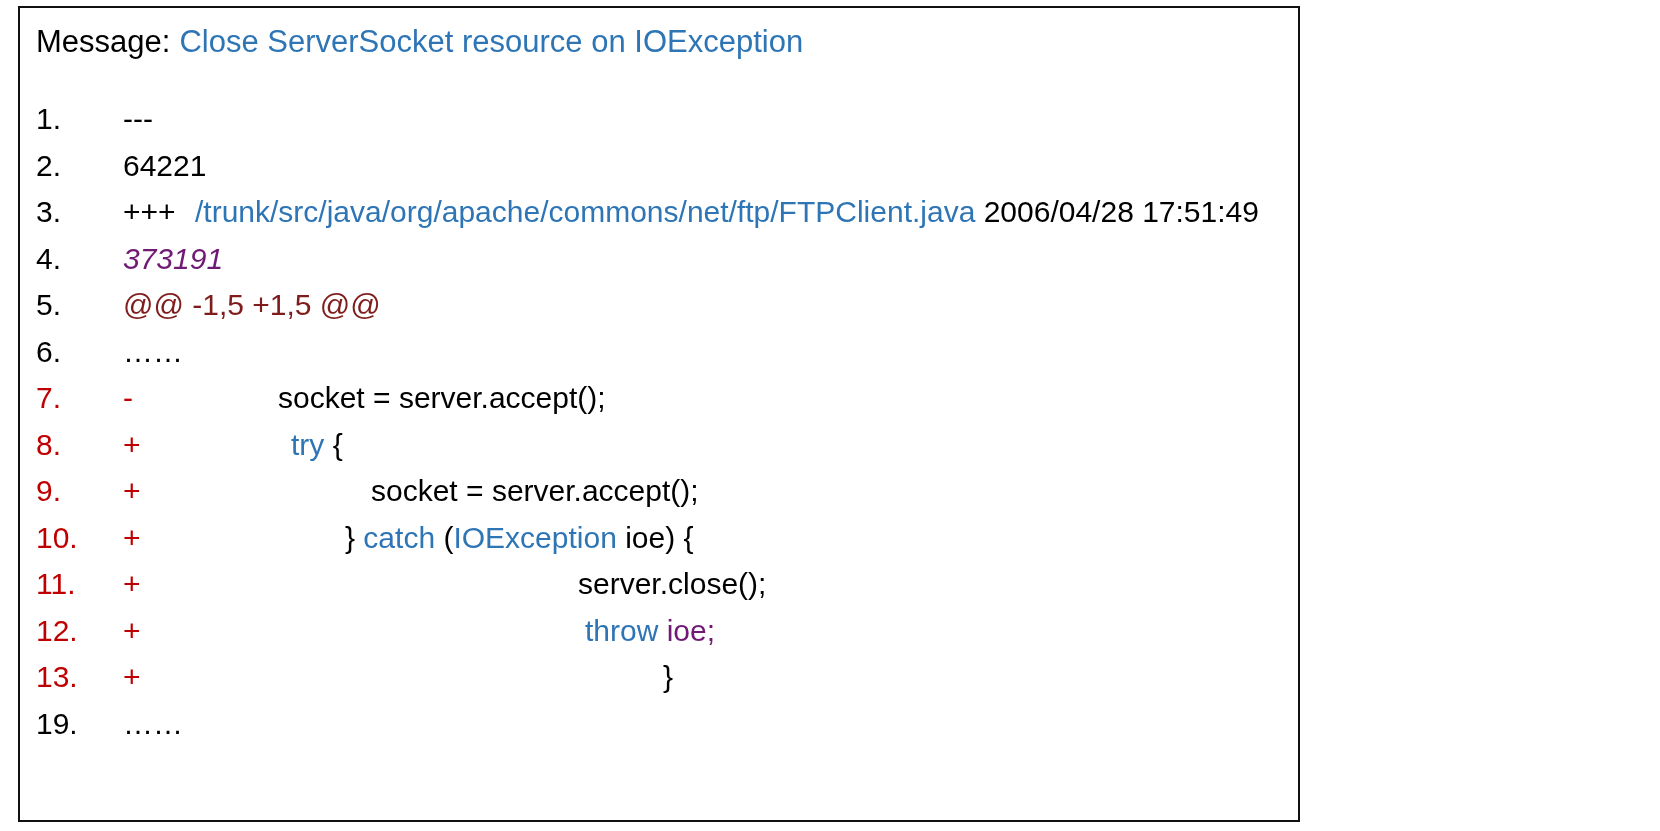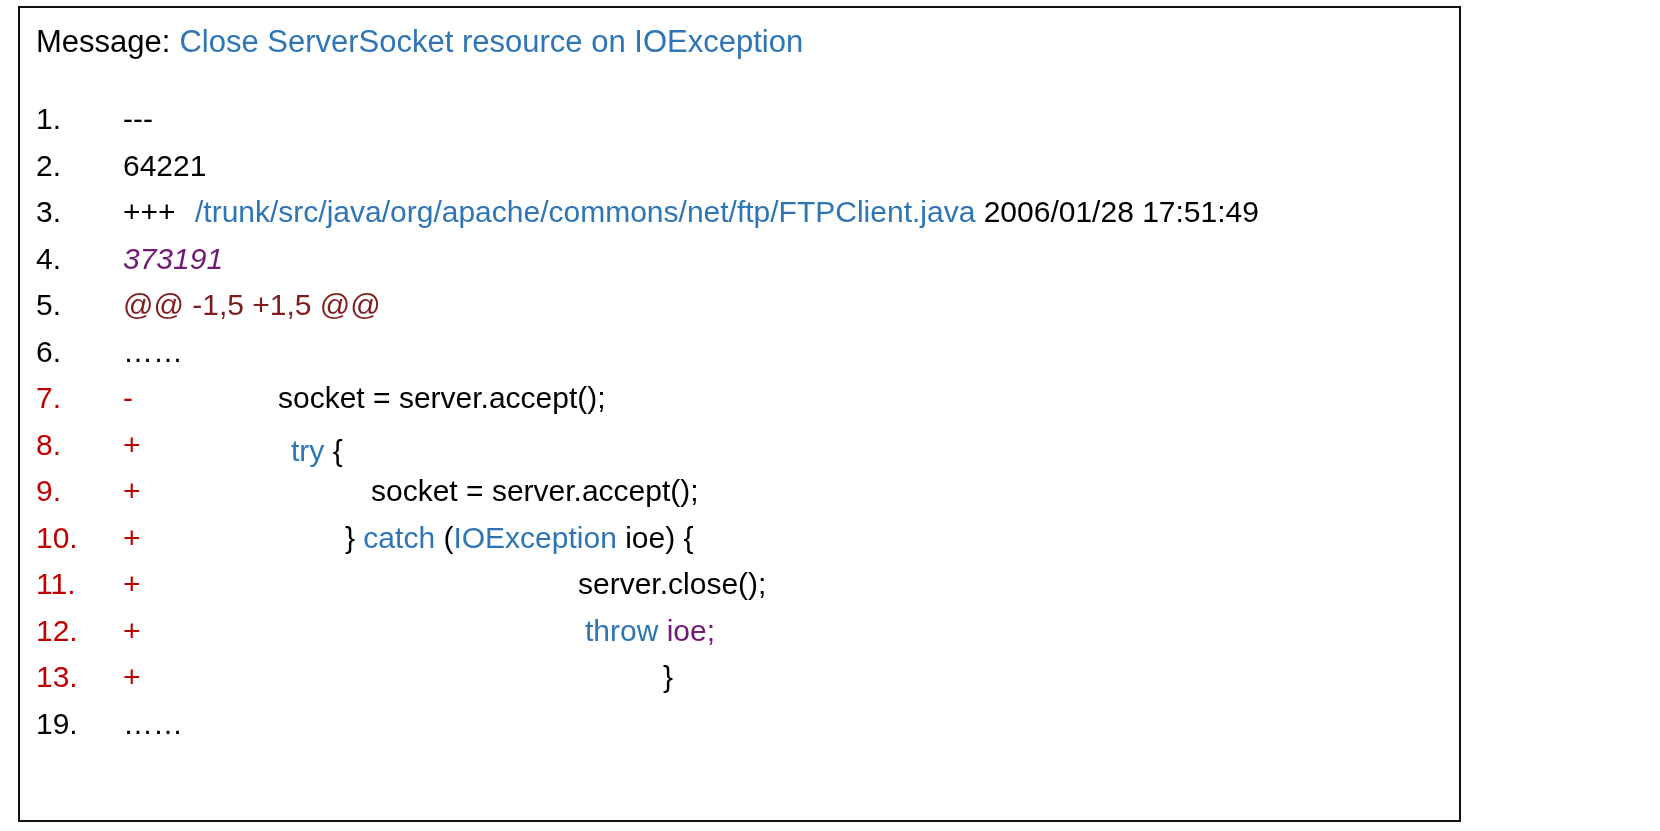--- a/index.html
+++ b/index.html
@@ -11,21 +11,21 @@
     width: 1660px;
     height: 831px;
     font-family: "Liberation Sans", sans-serif;
     overflow: hidden;
   }
 
   #diff-panel {
     position: absolute;
     left: 18px;
     top: 6px;
-    width: 1443px;
+    width: 1282px;
     height: 816px;
     border: 2px solid #111111;
     box-sizing: border-box;
     background: #ffffff;
   }
 
   .message-row {
     position: absolute;
     left: 16px;
     top: 14px;
@@ -97,21 +97,21 @@
         <span class="ln">1.</span>
         <span class="marker black">---</span>
       </div>
       <div class="diff-line">
         <span class="ln">2.</span>
         <span class="content" style="left: 103px;"><span class="sp tok-black" style="color: rgb(0, 0, 0);">64221</span></span>
       </div>
       <div class="diff-line">
         <span class="ln">3.</span>
         <span class="marker black">+++</span>
-        <span class="content" style="left: 175px;"><span class="sp tok-blue" style="color: rgb(46, 117, 182);">/trunk/src/java/org/apache/commons/net/ftp/FTPClient.java</span><span class="sp tok-black" style="color: rgb(0, 0, 0);"> 2006/01/28 17:51:49</span></span>
+        <span class="content" style="left: 175px;"><span class="sp tok-blue" style="color: rgb(46, 117, 182);">/trunk/src/java/org/apache/commons/net/ftp/FTPClient.java</span><span class="sp tok-black" style="color: rgb(0, 0, 0);"> 2006/04/28 17:51:49</span></span>
       </div>
       <div class="diff-line">
         <span class="ln">4.</span>
         <span class="content" style="left: 103px;"><span class="sp tok-black" style="color: #701a75; font-style: italic;">373191</span></span>
       </div>
       <div class="diff-line">
         <span class="ln">5.</span>
         <span class="content" style="left: 103px;"><span class="sp tok-black" style="color: #7f1d1d;">@@ -1,5 +1,5 @@</span></span>
       </div>
       <div class="diff-line">
@@ -119,21 +119,21 @@
         <span class="content" style="left: 103px;"><span class="sp tok-black" style="color: rgb(0, 0, 0);">……</span></span>
       </div>
       <div class="diff-line">
         <span class="ln red">7.</span>
         <span class="marker">-</span>
         <span class="content" style="left: 258px;"><span class="sp tok-black" style="color: rgb(0, 0, 0);">socket = server.accept();</span></span>
       </div>
       <div class="diff-line">
         <span class="ln red">8.</span>
         <span class="marker">+</span>
-        <span class="content" style="left: 271px; margin-top: 6px;"><span class="sp tok-blue" style="color: rgb(46, 117, 182);">try</span><span class="sp tok-black" style="color: rgb(0, 0, 0);"> {</span></span>
+        <span class="content" style="left: 271px;"><span class="sp tok-blue" style="color: rgb(46, 117, 182);">try</span><span class="sp tok-black" style="color: rgb(0, 0, 0);"> {</span></span>
       </div>
       <div class="diff-line">
         <span class="ln red">9.</span>
         <span class="marker">+</span>
         <span class="content" style="left: 351px;"><span class="sp tok-black" style="color: rgb(0, 0, 0);">socket = server.accept();</span></span>
       </div>
       <div class="diff-line">
         <span class="ln red">10.</span>
         <span class="marker">+</span>
         <span class="content" style="left: 325px;"><span class="sp tok-black" style="color: rgb(0, 0, 0);">} </span><span class="sp tok-blue" style="color: rgb(46, 117, 182);">catch</span><span class="sp tok-black" style="color: rgb(0, 0, 0);"> (</span><span class="sp tok-blue" style="color: rgb(46, 117, 182);">IOException</span><span class="sp tok-black" style="color: rgb(0, 0, 0);"> ioe) {</span></span>

